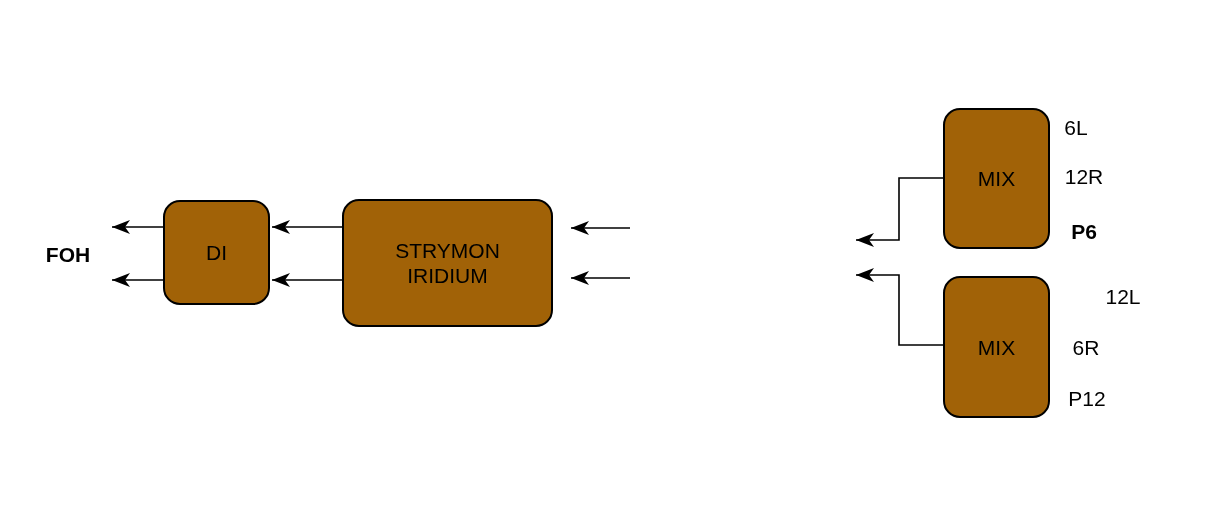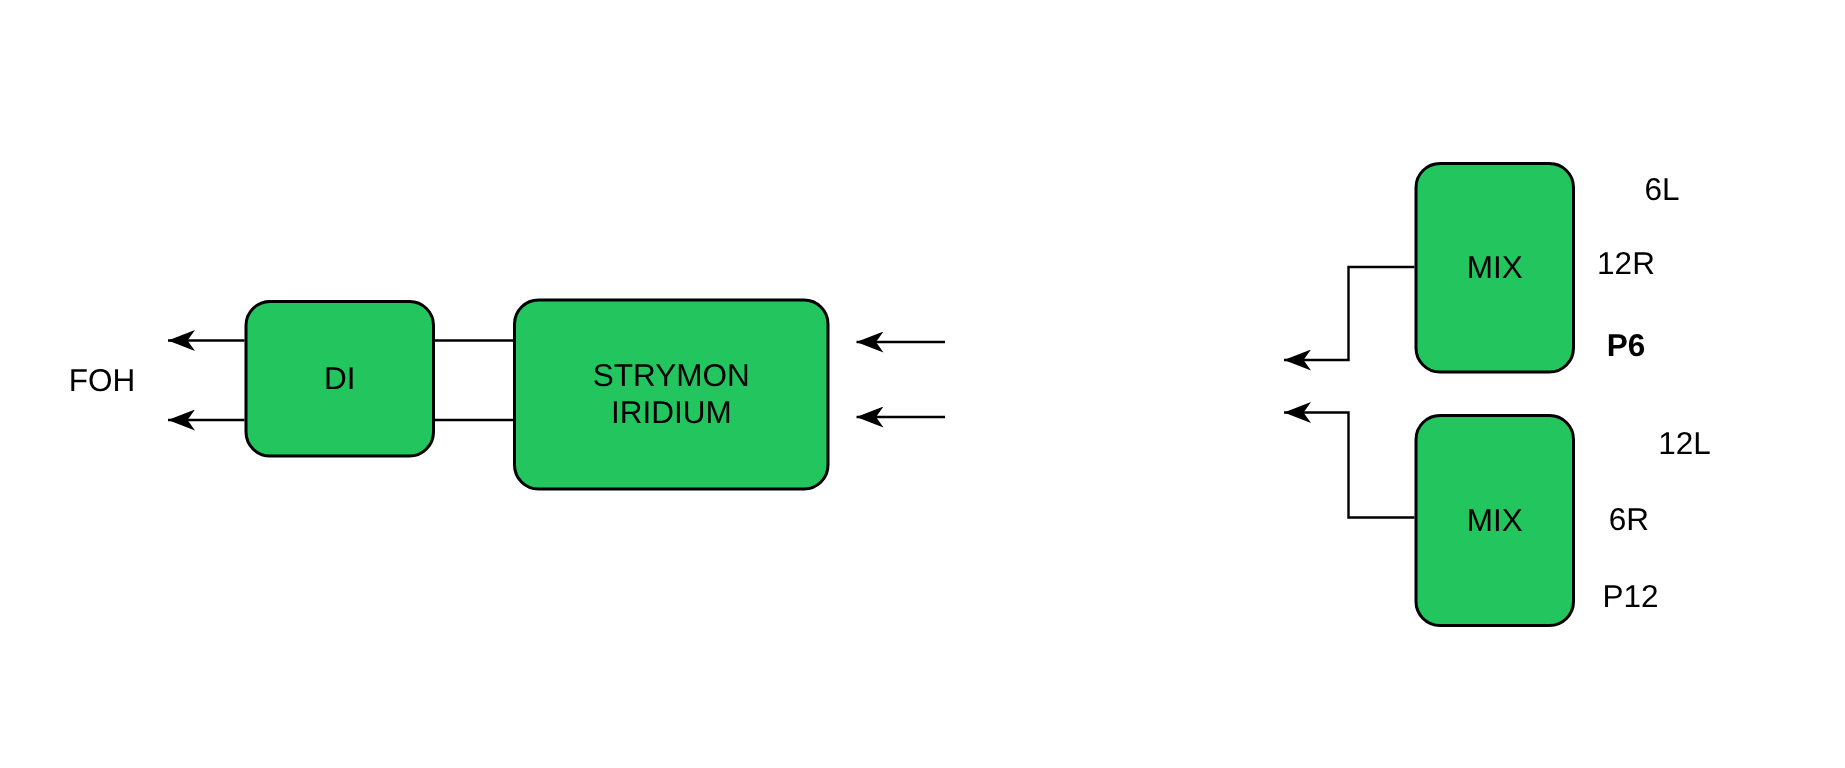--- a/index.html
+++ b/index.html
@@ -26,44 +26,44 @@
   .wire {
     fill: none;
     stroke: #000000;
     stroke-width: 1.6;
   }
   .node {
     position: absolute;
     box-sizing: border-box;
     border: 2px solid #000000;
     border-radius: 17px;
-    background: #22c55e;
+    background: #a16207;
     display: flex;
     flex-direction: column;
     align-items: center;
     justify-content: center;
     font-size: 21px;
     line-height: 25px;
     text-align: right;
     white-space: nowrap;
   }
-  .node-di        { left: 163px; top: 200px; width: 127px; height: 105px; }
+  .node-di        { left: 163px; top: 200px; width: 107px; height: 105px; }
   .node-strymon   { left: 342px; top: 199px; width: 211px; height: 128px; }
   .node-compression { left: 630px; top: 205px; width: 220px; height: 97px; }
   .node-mix-top   { left: 943px; top: 108px; width: 107px; height: 141px; }
   .node-mix-bottom{ left: 943px; top: 276px; width: 107px; height: 142px; }
   .floating-label {
     position: absolute;
     transform: translate(-50%, -50%);
     font-size: 21px;
     line-height: 25px;
     white-space: nowrap;
   }
-  .label-foh  { left: 68px;   top: 254px; }
-  .port-6l    { left: 1108px; top: 127px; }
+  .label-foh  { left: 68px;   top: 254px; font-weight: bold; }
+  .port-6l    { left: 1076px; top: 127px; }
   .port-12r   { left: 1084px; top: 176px; }
   .port-p6    { left: 1084px; top: 231px; font-weight: bold; }
   .port-12l   { left: 1123px; top: 296px; }
   .port-6r    { left: 1086px; top: 347px; }
   .port-p12   { left: 1087px; top: 398px; text-align: right; }
 </style>
 </head>
 <body>
 
 <div class="canvas">

